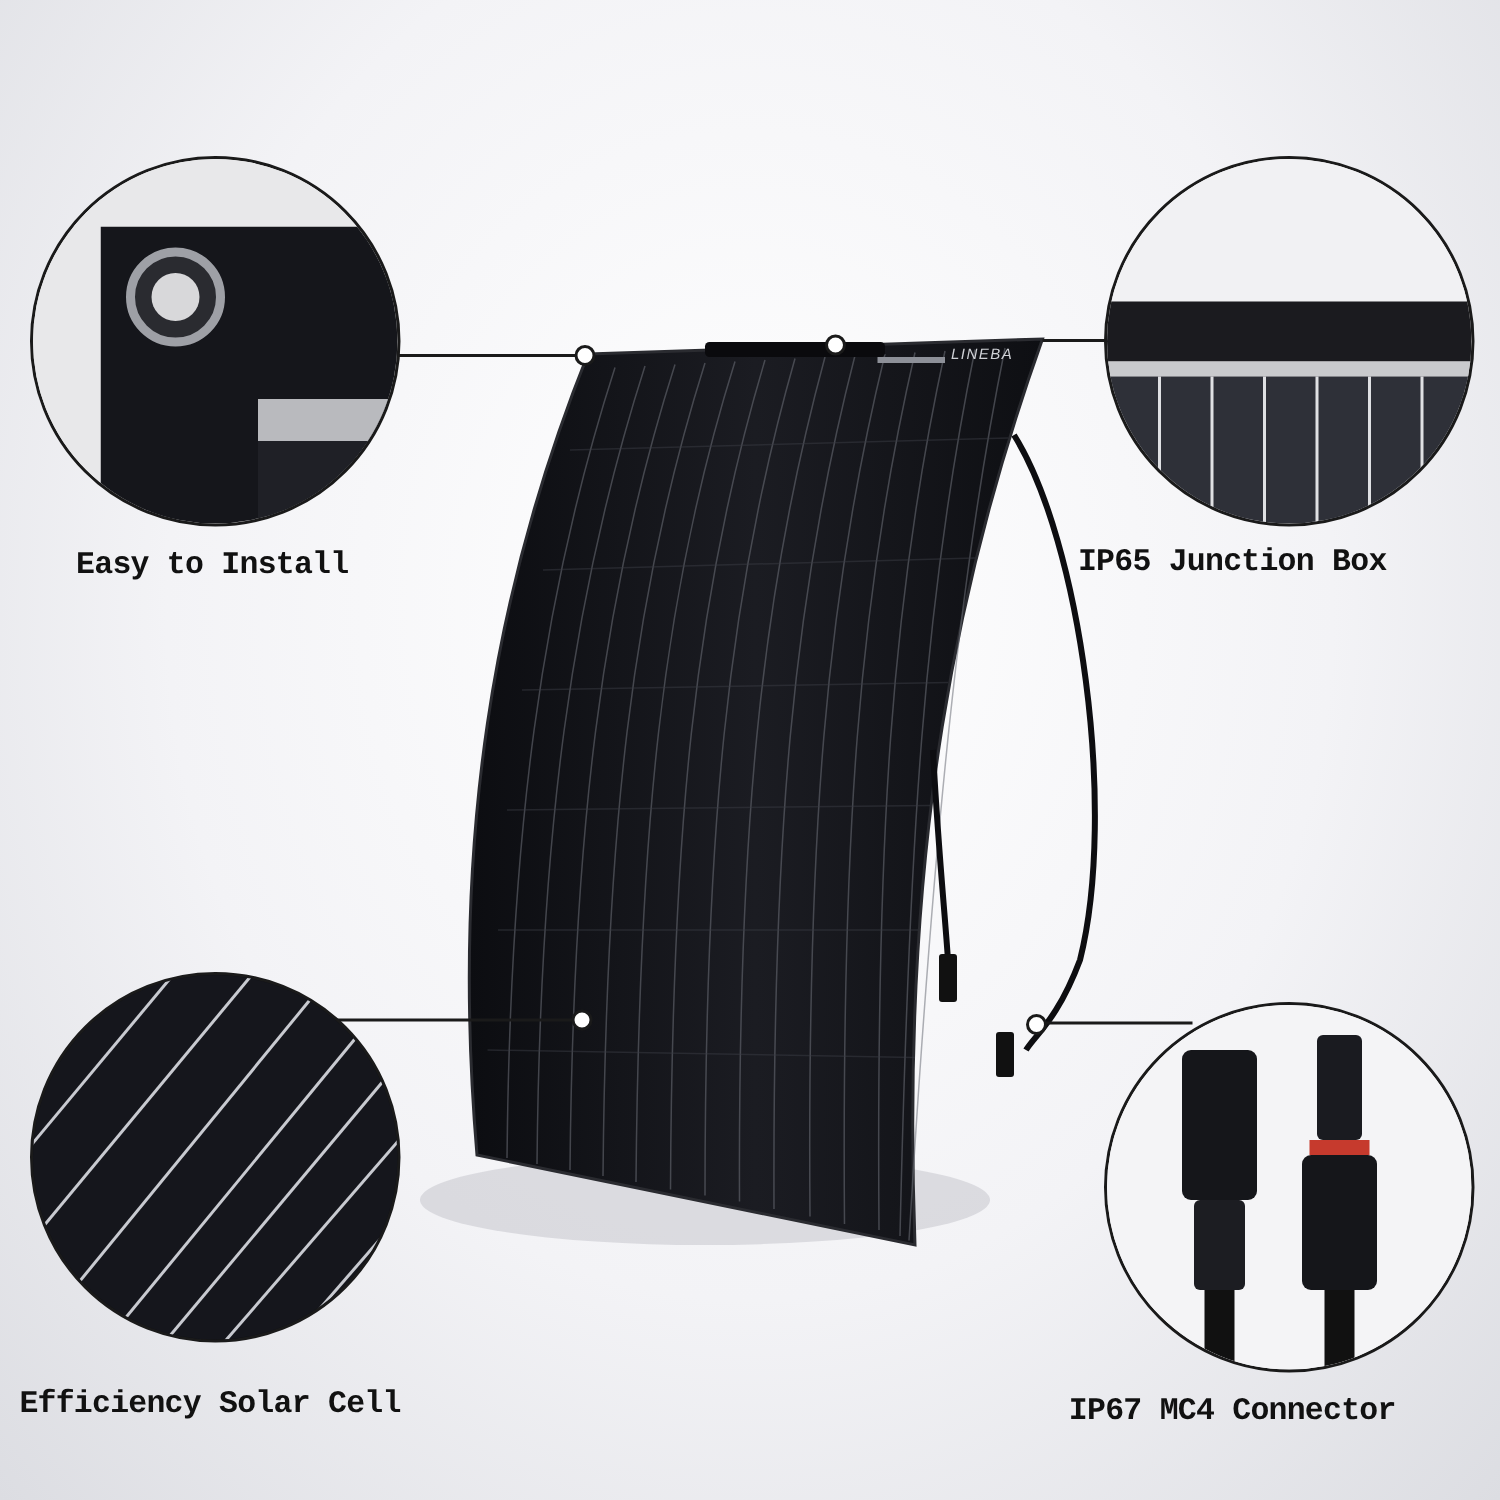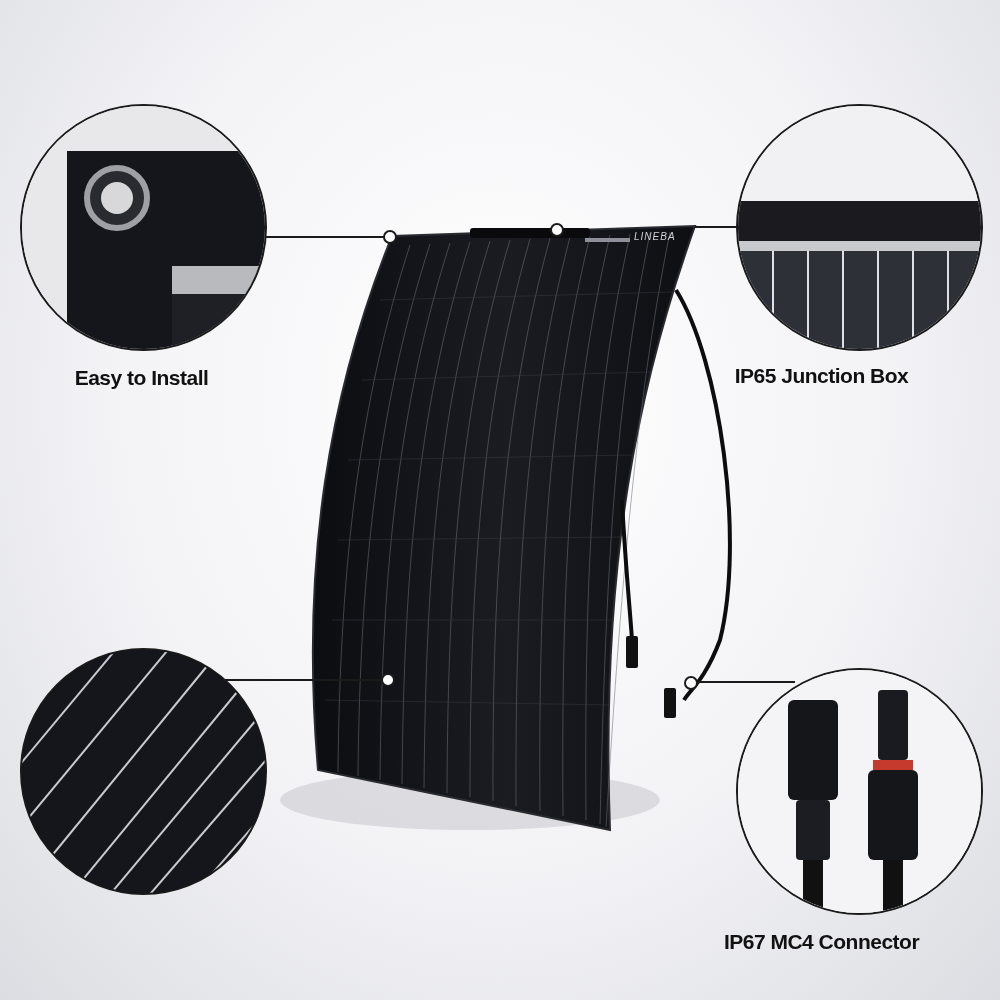--- a/index.html
+++ b/index.html
@@ -1,20 +1,20 @@
 <!DOCTYPE html>
 <html><head>
 <meta charset="utf-8">
 <style>
   html,body{margin:0;padding:0;}
   body{width:1000px;height:1000px;position:relative;overflow:hidden;
     background:radial-gradient(ellipse at 50% 40%, #ffffff 0%, #f3f3f6 55%, #dcdde2 100%);
     font-family:"Liberation Sans", sans-serif;}
   .label{position:absolute;font-weight:bold;color:#111;font-size:21px;line-height:24px;text-align:center;
-    font-family:Liberation Sans, sans-serif;letter-spacing:-0.5px;}
+    font-family:Liberation Mono, monospace;letter-spacing:-0.5px;}
   .circle{position:absolute;border-radius:50%;border:2px solid #1a1a1a;overflow:hidden;background:#ececec;}
   .line{position:absolute;height:2px;background:#1a1a1a;}
   .dot{position:absolute;width:10px;height:10px;border-radius:50%;background:#fff;border:2px solid #1a1a1a;}
   .panel{position:absolute;}
 </style>
 </head>
 <body>
 
 <svg class="panel" width="1000" height="1000" style="left:0;top:0;">
   <defs>
@@ -113,20 +113,21 @@
         <line x1="-20" y1="200" x2="150" y2="-5"></line>
       <line x1="10" y1="230" x2="190" y2="10"></line>
         <line x1="40" y1="255" x2="225" y2="30"></line>
       <line x1="75" y1="260" x2="255" y2="45"></line>
         <line x1="110" y1="265" x2="270" y2="80"></line>
       <line x1="150" y1="270" x2="280" y2="120"></line>
     </g>
   </svg>
 </div>
 <div class="label" style="left:10px;top:925px;width:260px;">
+  <div>Efficiency Solar Cell</div>
 </div>
 
 <div class="circle" style="left:736px;top:668px;width:243px;height:243px;background:#f4f4f6;">
   <svg width="243" height="243">
     <rect width="243" height="243" fill="#f4f4f6"></rect>
     <rect x="50" y="30" width="50" height="100" rx="6" fill="#15161a"></rect>
     <rect x="58" y="130" width="34" height="60" rx="4" fill="#1c1d22"></rect>
     <rect x="65" y="190" width="20" height="60" fill="#111"></rect>
     <rect x="140" y="20" width="30" height="70" rx="4" fill="#1a1b20"></rect>
     <rect x="135" y="90" width="40" height="10" fill="#c63a2d"></rect>

